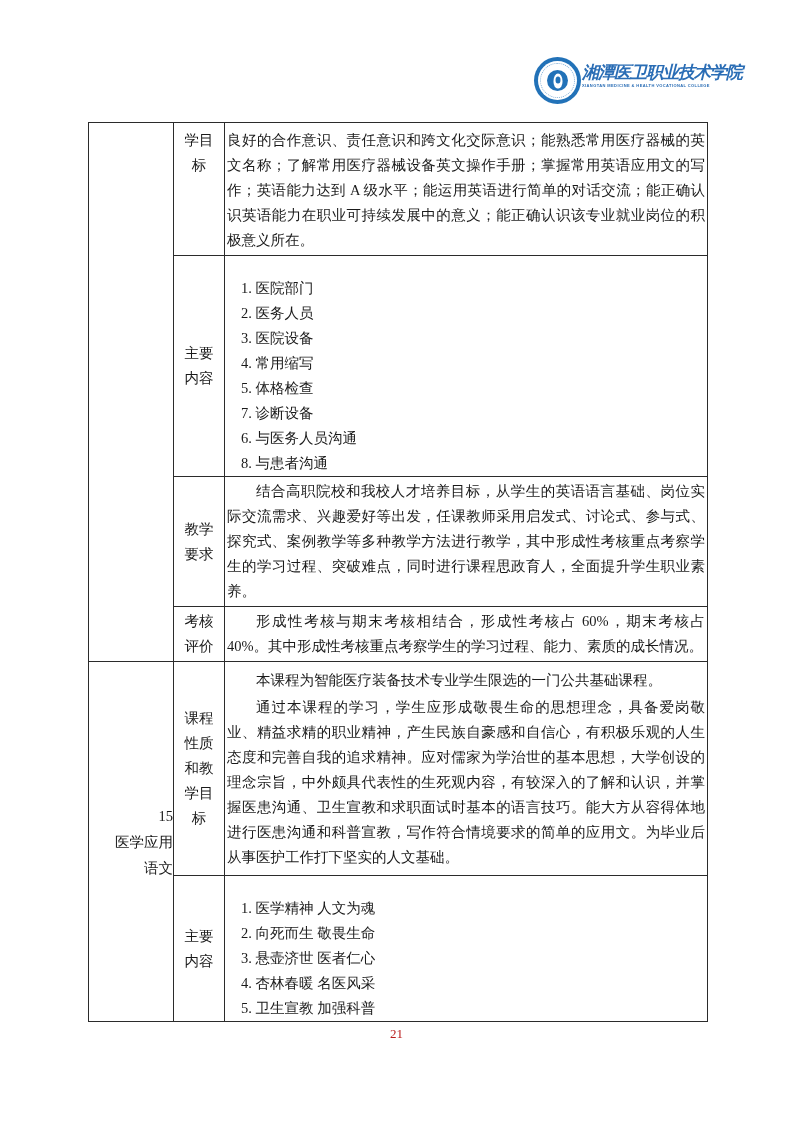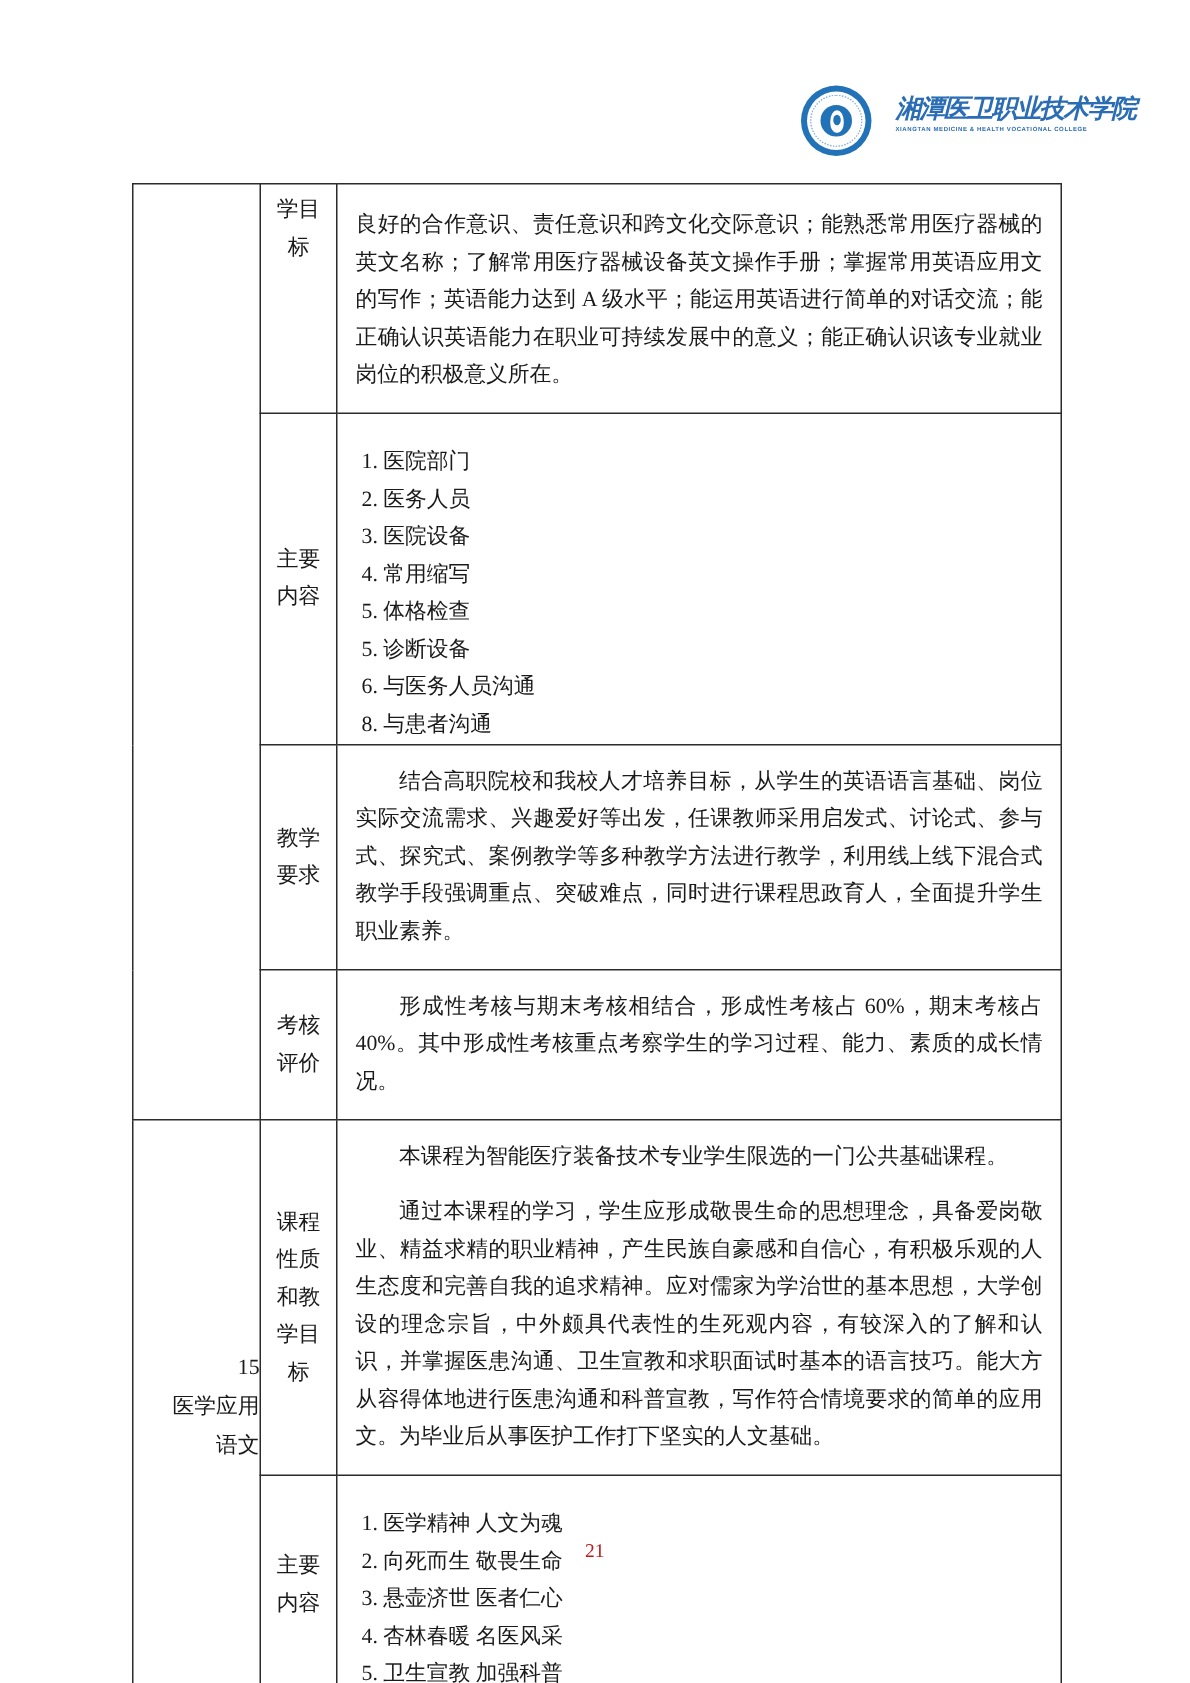--- a/index.html
+++ b/index.html
@@ -12,21 +12,21 @@
   .page { position: relative; width: 793px; height: 1122px; overflow: hidden; background: #fff; }
 
   
   .logo { position: absolute; left: 534px; top: 57px; display: flex; align-items: flex-start; }
   .emblem { position: relative; width: 47px; height: 47px; border-radius: 50%; background: #2272b8; flex: 0 0 auto; }
   .emblem .ring { position: absolute; inset: 4px; border-radius: 50%; background: #ffffff; }
   .emblem .ringtext { position: absolute; inset: 6px; border-radius: 50%; border: 1px dotted rgba(34,114,184,0.55); }
   .emblem .core { position: absolute; inset: 13px; border-radius: 50%; background: #2272b8; }
   .emblem .motif { position: absolute; left: 50%; top: 50%; width: 9px; height: 15px; transform: translate(-50%,-50%); background: #ffffff; border-radius: 50% 50% 45% 45%; }
   .emblem .motif:after { content:""; position:absolute; left: 2px; top: 3px; width: 5px; height: 7px; background:#2272b8; border-radius: 50%; }
-  .logo-text { margin-left: 16px; padding-top: 6px; }
+  .logo-text { margin-left: 1px; padding-top: 6px; }
   .logo-zh {
     font-family: "Liberation Serif", serif;
     font-style: italic; font-weight: bold;
     font-size: 17px; line-height: 20px;
     letter-spacing: -1px; color: #2a6db5;
     white-space: nowrap;
   }
   .logo-en {
     font-family: "Liberation Sans", sans-serif;
     font-size: 4px; line-height: 6px; letter-spacing: 0.4px;
@@ -40,21 +40,21 @@
   .col1 { width: 85px; } .col2 { width: 51px; } .col3 { width: 483px; }
 
   td.label {
     text-align: center; font-size: 14.5px; line-height: 25px;
     white-space: pre-line;
   }
   td.label.top { vertical-align: top; padding-top: 5px; }
 
   td.content { font-size: 14.5px; line-height: 25px; padding: 0 9px; }
   td.content.top { vertical-align: top; padding-top: 3px; }
-  td.content p { margin: 12px; text-align: justify; text-align-last: left; }
+  td.content p { margin: 2px; text-align: justify; text-align-last: left; }
   td.content p.indent { text-indent: 2em; }
   td.content .list { padding-left: 16px; margin-top: 20px; }
   td.content .list div { text-align: left; }
 
   td.coursecell { text-align: right; font-size: 14.5px; line-height: 26px; }
   .course-name { white-space: pre-line; }
 
   
   .page-number {
     position: absolute; left: 0; top: 1026px; width: 793px;
@@ -101,32 +101,32 @@
       <tr style="height:218px;">
         <td class="label">主要
 内容</td>
         <td class="content">
           <div class="list">
             <div>1. 医院部门</div>
             <div>2. 医务人员</div>
             <div>3. 医院设备</div>
             <div>4. 常用缩写</div>
             <div>5. 体格检查</div>
-            <div>5. 诊断设备</div>
+            <div>7. 诊断设备</div>
             <div>6. 与医务人员沟通</div>
             <div>8. 与患者沟通</div>
           </div>
         </td>
       </tr>
 
       <tr style="height:111px;">
         <td class="label">教学
 要求</td>
         <td class="content">
-          <p class="indent">结合高职院校和我校人才培养目标，从学生的英语语言基础、岗位实际交流需求、兴趣爱好等出发，任课教师采用启发式、讨论式、参与式、探究式、案例教学等多种教学方法进行教学，利用线上线下混合式教学手段强调重点、突破难点，同时进行课程思政育人，全面提升学生职业素养。</p>
+          <p class="indent">结合高职院校和我校人才培养目标，从学生的英语语言基础、岗位实际交流需求、兴趣爱好等出发，任课教师采用启发式、讨论式、参与式、探究式、案例教学等多种教学方法进行教学，其中形成性考核重点考察学生的学习过程、突破难点，同时进行课程思政育人，全面提升学生职业素养。</p>
         </td>
       </tr>
 
       <tr style="height:50px;">
         <td class="label">考核
 评价</td>
         <td class="content">
           <p class="indent">形成性考核与期末考核相结合，形成性考核占 60%，期末考核占 40%。其中形成性考核重点考察学生的学习过程、能力、素质的成长情况。</p>
         </td>
       </tr>

